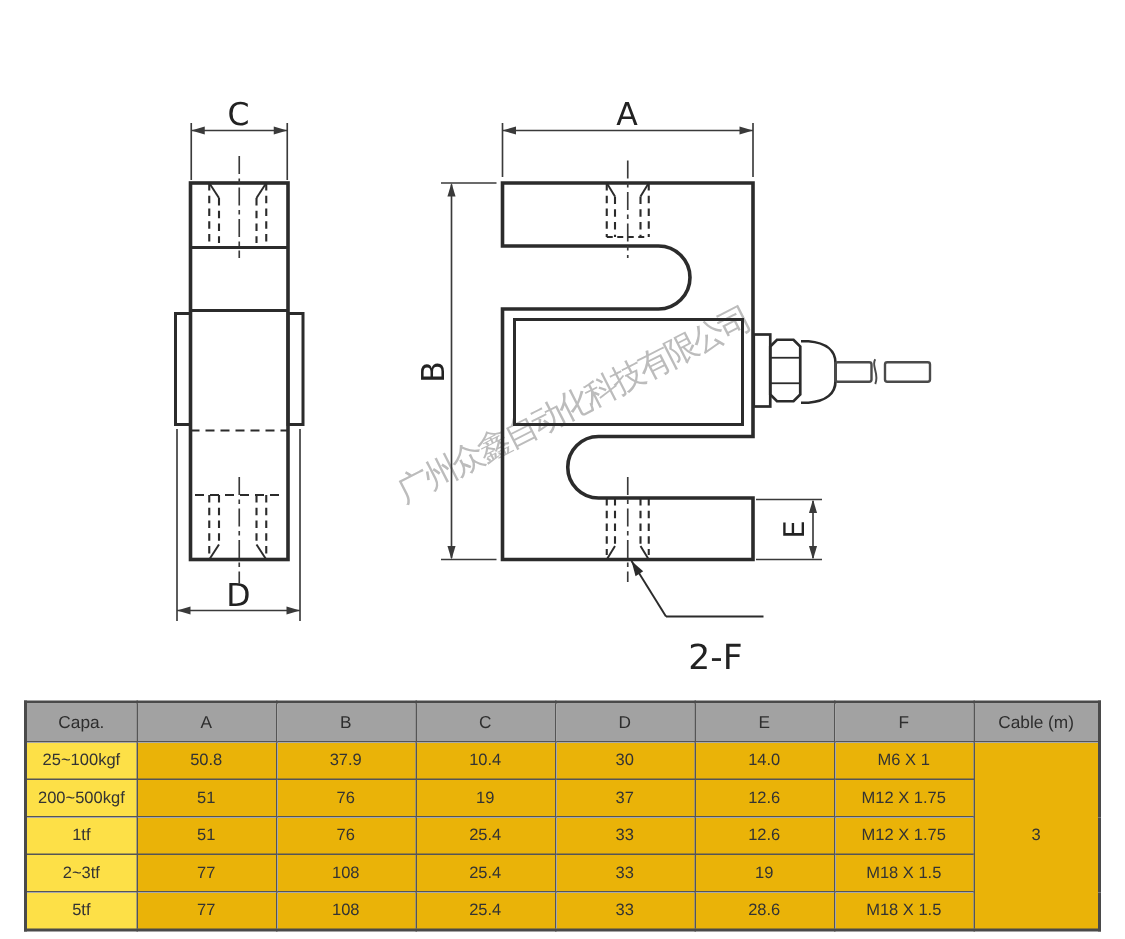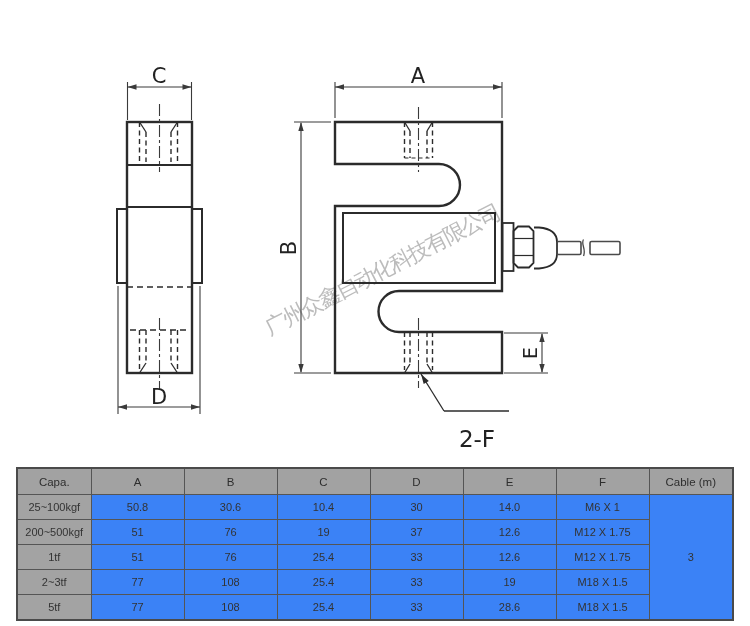--- a/index.html
+++ b/index.html
@@ -27,22 +27,22 @@
     position:absolute;left:16px;top:467px;width:716px;z-index:3;
     border-collapse:collapse;table-layout:fixed;
     border:2px solid #4a4a4a;
     font-size:11px;color:#333;
   }
   #spec-table th,#spec-table td{
     border:1px solid #555;text-align:center;vertical-align:middle;
     padding:4px;overflow:hidden;white-space:nowrap;
   }
   #spec-table th{height:17px;background:#a2a2a2;font-weight:normal;font-size:11.5px;color:#2e2e2e;}
-  #spec-table td{height:16px;background:#3b82f6;}
-  #spec-table td.capa{background:#a3a3a3;}
+  #spec-table td{height:16px;background:#eab308;}
+  #spec-table td.capa{background:#fde047;}
 </style>
 </head>
 <body>
 
 <div id="stage">
 
   <div id="watermark">广州众鑫自动化科技有限公司</div>
 
   <svg id="drawing" width="750" height="430" viewBox="0 0 750 430">
 
@@ -195,21 +195,21 @@
         <th>D</th>
         <th>E</th>
         <th>F</th>
         <th>Cable (m)</th>
       </tr>
     </thead>
     <tbody>
       <tr>
         <td class="capa">25~100kgf</td>
         <td>50.8</td>
-        <td>30.6</td>
+        <td>37.9</td>
         <td>10.4</td>
         <td>30</td>
         <td>14.0</td>
         <td>M6 X 1</td>
         <td rowspan="5">3</td>
       </tr>
       <tr>
         <td class="capa">200~500kgf</td>
         <td>51</td>
         <td>76</td>

